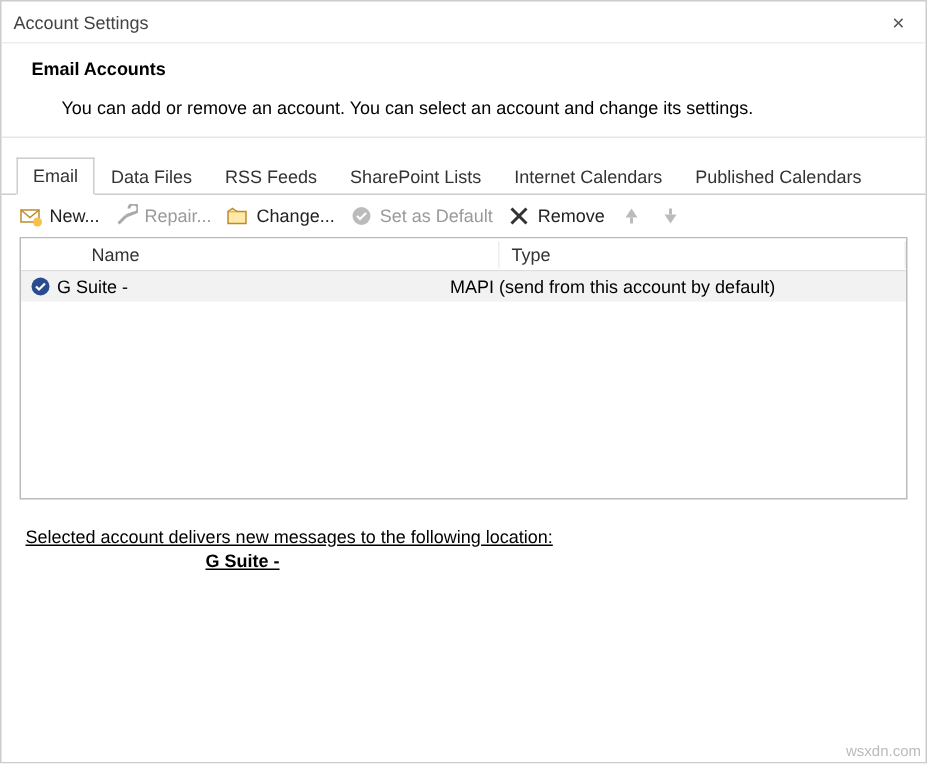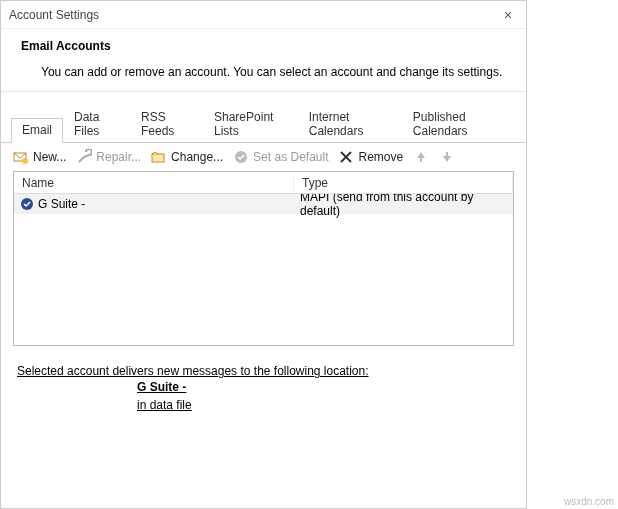--- a/index.html
+++ b/index.html
@@ -9,21 +9,21 @@
     font-family: "Segoe UI", Tahoma, sans-serif;
     font-size: 12px;
     background: #fff;
     color: #000;
     width: 618px;
     height: 509px;
     overflow: hidden;
     position: relative;
   }
   .window {
-    width: 527px;
+    width: 618px;
     height: 509px;
     background: #fff;
     border: 1px solid #ccc;
     display: flex;
     flex-direction: column;
   }
   .titlebar {
     height: 28px;
     display: flex;
     align-items: center;
@@ -107,21 +107,21 @@
     border-bottom: 1px solid #ddd;
     font-size: 12px;
     color: #333;
     height: 22px;
     align-items: center;
   }
   .th {
     padding: 2px 8px;
     border-right: 1px solid #eee;
   }
-  .th.name { flex: 0 0 280px; }
+  .th.name { flex: 0 0 280px; margin-left: 39px; }
   .th.type { flex: 1; }
   .tbody { flex: 1; overflow: auto; }
   .tr {
     display: flex;
     align-items: center;
     height: 20px;
     font-size: 12px;
     background: #f2f2f2;
     cursor: pointer;
   }
@@ -273,20 +273,19 @@
           <span>MAPI (send from this account by default)</span>
         </div>
       </div>
     </div>
   </div>
 
   <div class="footer-info">
     <div>Selected account delivers new messages to the following location:</div>
     <div class="footer-detail">
       <div style="font-weight:bold;">G Suite -</div>
-      <div>in data file</div>
     </div>
   </div>
 
 
 </div>
 
 <div class="watermark">wsxdn.com</div>
 
 </body></html>

